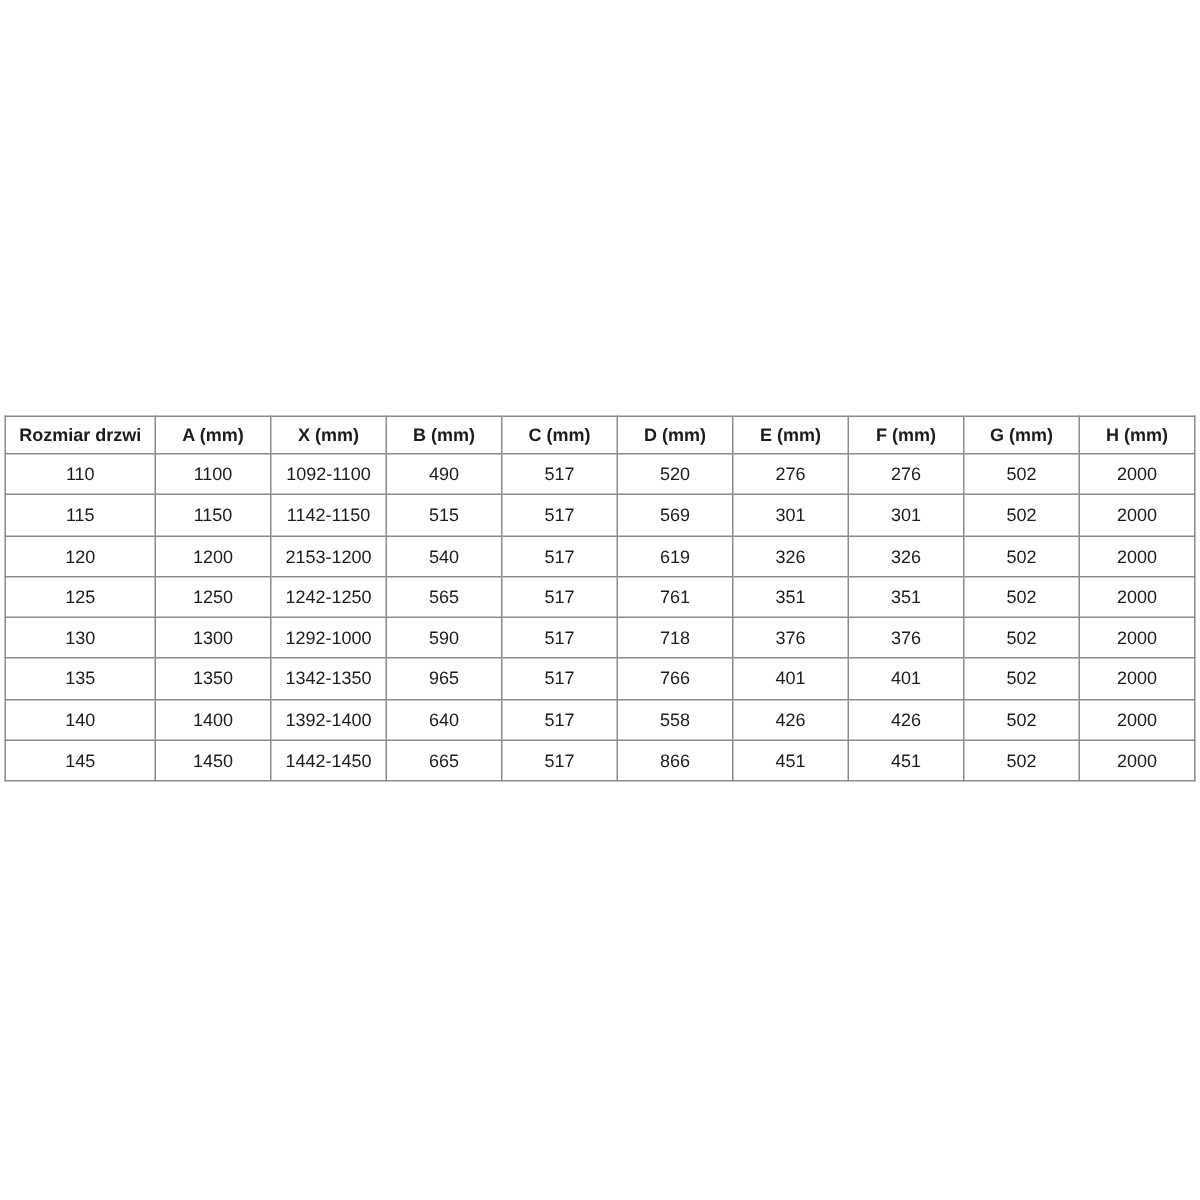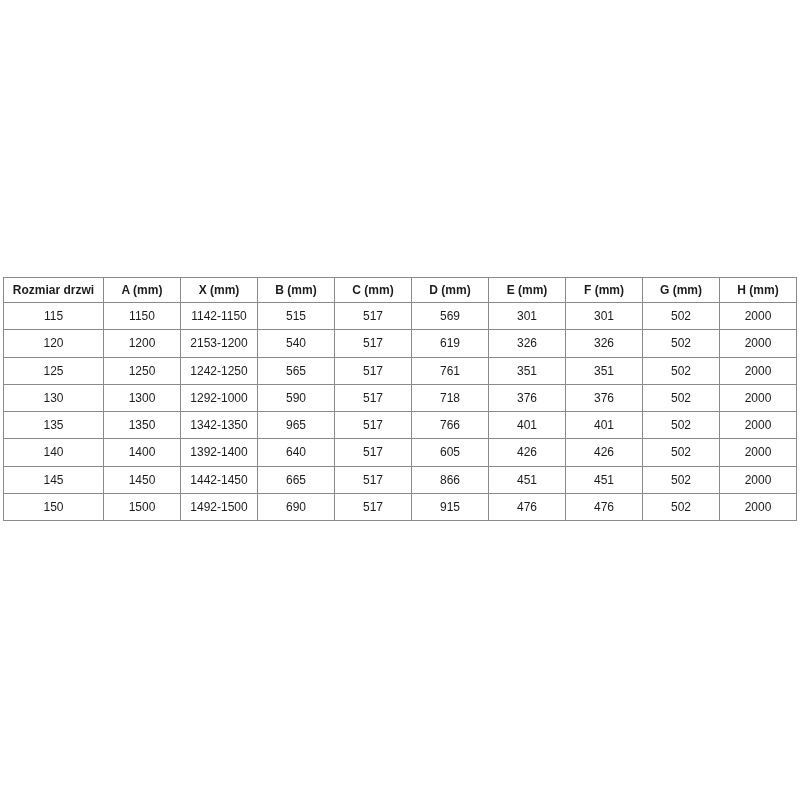--- a/index.html
+++ b/index.html
@@ -69,20 +69,32 @@
           <th>C (mm)</th>
           <th>D (mm)</th>
           <th>E (mm)</th>
           <th>F (mm)</th>
           <th>G (mm)</th>
           <th>H (mm)</th>
         </tr>
     </thead>
     <tbody>
         <tr>
+          <td>110</td>
+          <td>1100</td>
+          <td>1092-1100</td>
+          <td>490</td>
+          <td>517</td>
+          <td>520</td>
+          <td>276</td>
+          <td>276</td>
+          <td>502</td>
+          <td>2000</td>
+        </tr>
+        <tr>
           <td>115</td>
           <td>1150</td>
           <td>1142-1150</td>
           <td>515</td>
           <td>517</td>
           <td>569</td>
           <td>301</td>
           <td>301</td>
           <td>502</td>
           <td>2000</td>
@@ -134,45 +146,33 @@
           <td>401</td>
           <td>502</td>
           <td>2000</td>
         </tr>
         <tr>
           <td>140</td>
           <td>1400</td>
           <td>1392-1400</td>
           <td>640</td>
           <td>517</td>
-          <td>605</td>
+          <td>558</td>
           <td>426</td>
           <td>426</td>
           <td>502</td>
           <td>2000</td>
         </tr>
         <tr>
           <td>145</td>
           <td>1450</td>
           <td>1442-1450</td>
           <td>665</td>
           <td>517</td>
           <td>866</td>
           <td>451</td>
           <td>451</td>
           <td>502</td>
           <td>2000</td>
         </tr>
-        <tr>
-          <td>150</td>
-          <td>1500</td>
-          <td>1492-1500</td>
-          <td>690</td>
-          <td>517</td>
-          <td>915</td>
-          <td>476</td>
-          <td>476</td>
-          <td>502</td>
-          <td>2000</td>
-        </tr>
       </tbody>
   </table>
 </div>
 
 </body></html>

